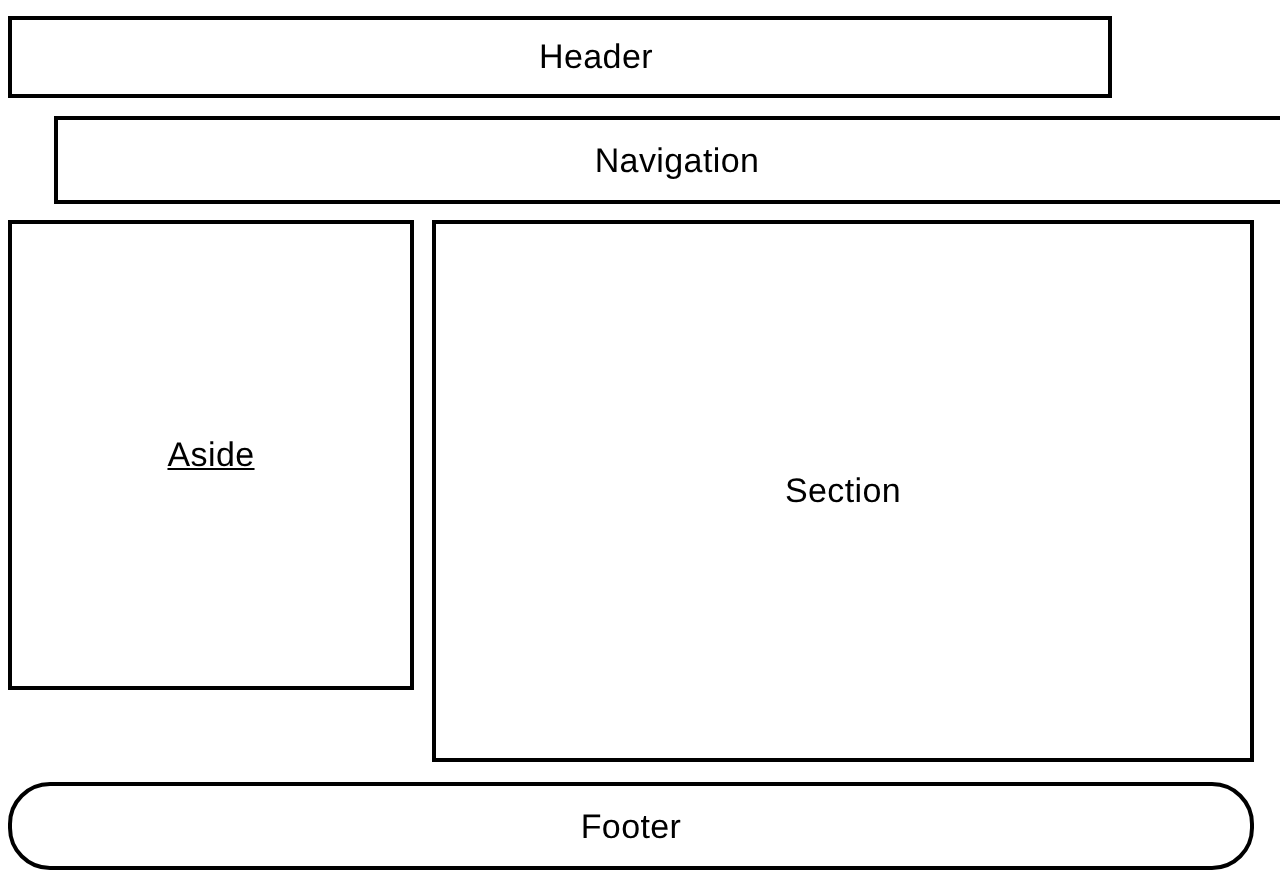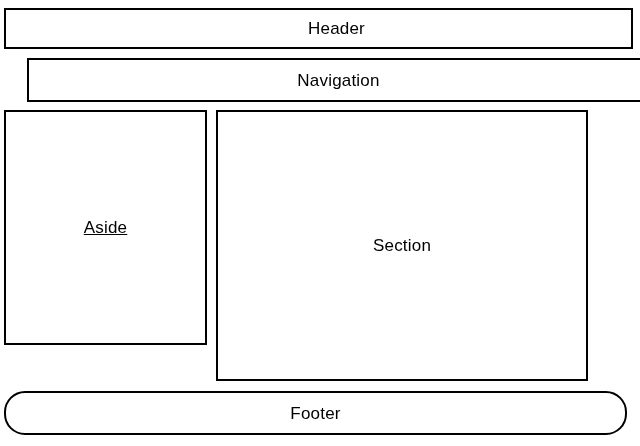--- a/index.html
+++ b/index.html
@@ -39,21 +39,21 @@
     color: #000000;
     letter-spacing: 0.2px;
     white-space: nowrap;
     user-select: none;
   }
 
   
   #region-header {
     left: 4px;
     top: 8px;
-    width: 629px;
+    width: 552px;
     height: 41px;
     padding-left: 36px;
   }
 
   #region-navigation {
     left: 4px;
     top: 58px;
     width: 623px;
     height: 44px;
     margin-left: 23px;
@@ -63,21 +63,21 @@
     left: 4px;
     top: 110px;
     width: 203px;
     height: 235px;
     text-decoration: underline;
   }
 
   #region-section {
     left: 216px;
     top: 110px;
-    width: 372px;
+    width: 411px;
     height: 271px;
   }
 
   #region-footer {
     left: 4px;
     top: 391px;
     width: 623px;
     height: 44px;
     border-radius: 21px;
   }

